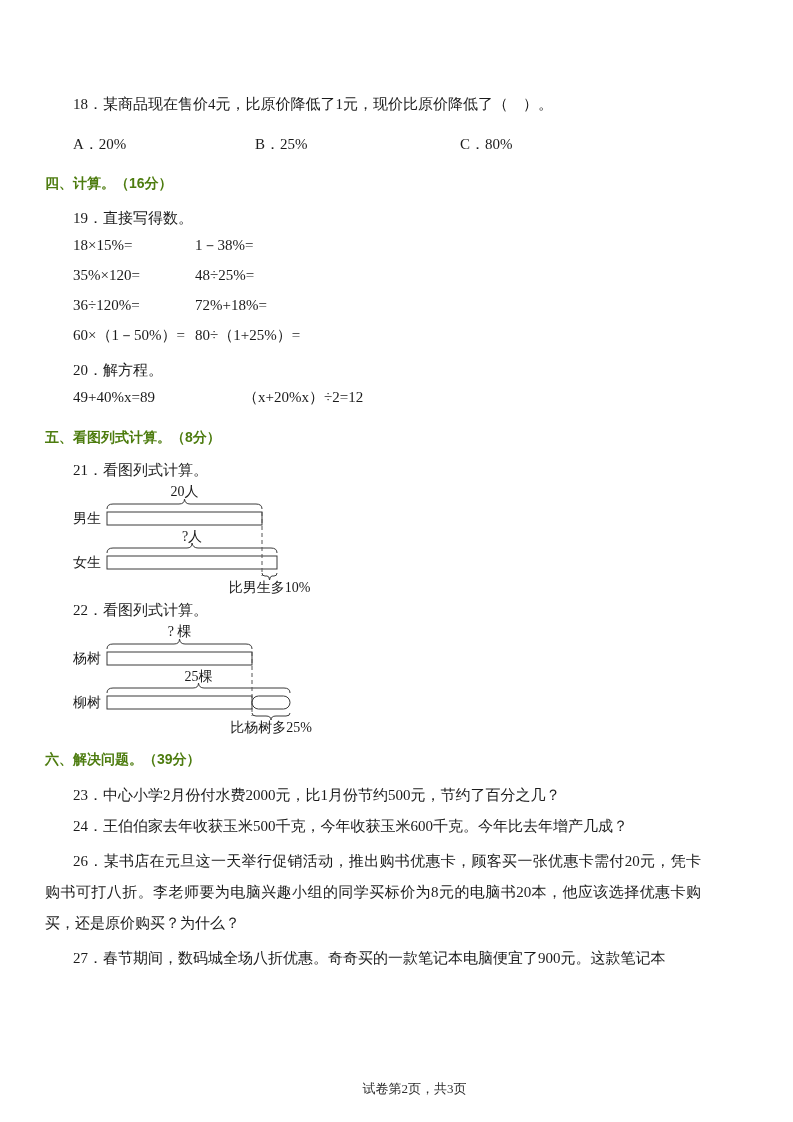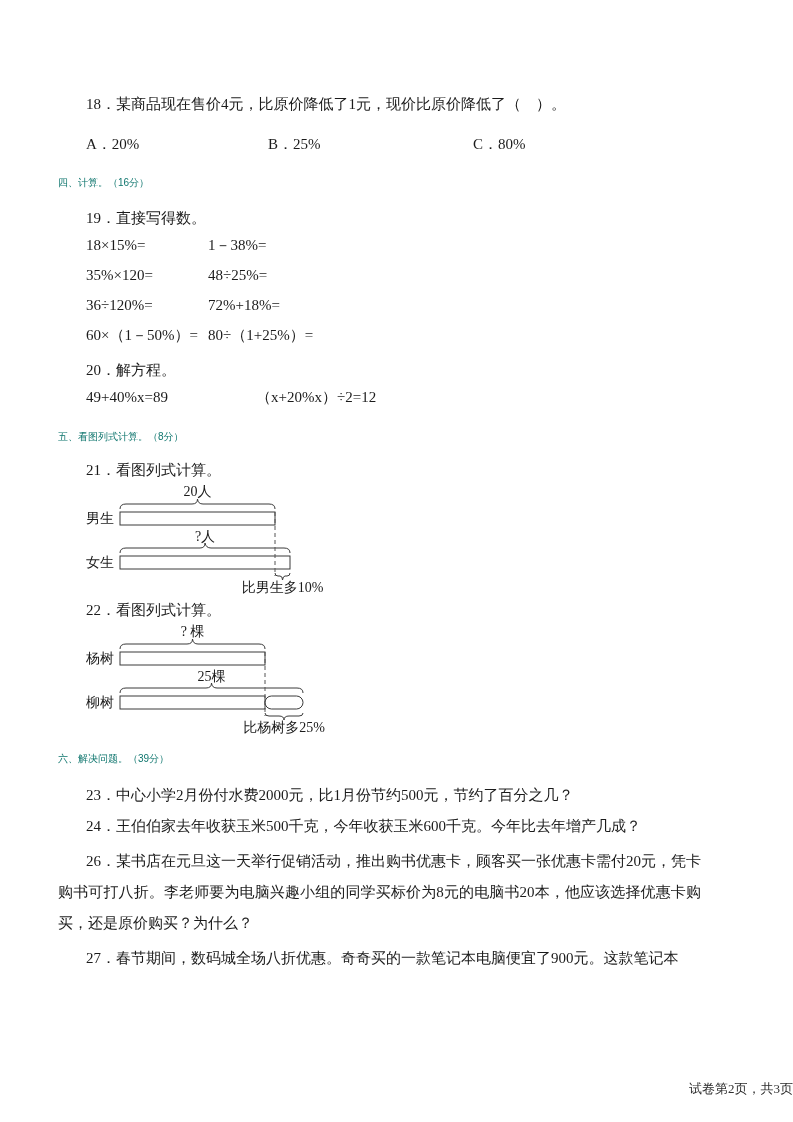--- a/index.html
+++ b/index.html
@@ -7,46 +7,46 @@
   .page {
     position:relative;
     width:793px; height:1122px;
     margin:0 auto;
     background:#ffffff;
     color:#1b1b1b;
     font-family:"Liberation Serif","DejaVu Serif",serif;
     font-size:15px;
     overflow:hidden;
   }
-  .content { padding:92px 92px 0 58px; }
+  .content { padding:92px 92px 0 45px; }
   .q { line-height:24px; }
   .indent { text-indent:28px; }
   .options { display:flex; padding-left:28px; margin-top:16px; line-height:24px; }
   .opt-a { width:182px; }
   .opt-b { width:205px; }
   .sec {
     font-family:"Liberation Sans","DejaVu Sans",sans-serif;
-    font-weight:normal; font-size:10px;
+    font-weight:bold; font-size:14px;
     margin-top:14px; line-height:26px;
-    color:#0f766e;
+    color:#4d7c0f;
   }
   .eq-row { display:flex; padding-left:28px; line-height:30px; }
   .eq-c1 { display:inline-block; min-width:122px; }
   .eq-c1.wide { min-width:170px; }
   .para { line-height:31px; text-align:justify; }
   .mt4 { margin-top:4px; } .mt6 { } .mt8 { margin-top:8px; }
   .mt10 { margin-top:10px; } .mt12 { margin-top:12px; }
   .diagram { display:block; margin:2px 0 0 28px; }
   .diagram text { font-family:"Liberation Serif","DejaVu Serif",serif; font-size:14px; fill:#1b1b1b; }
   .bar { fill:#ffffff; stroke:#3a3a3a; stroke-width:1; }
   .brace { fill:none; stroke:#3a3a3a; stroke-width:1; }
   .dash { stroke:#555; stroke-width:1; stroke-dasharray:4,3; }
   .footer {
     position:absolute; left:0; right:0; bottom:24px;
-    text-align:right; font-size:13px; color:#2e2e2e;padding-left:36px;
+    text-align:center; font-size:13px; color:#2e2e2e;padding-left:36px;
   }
 </style>
 </head>
 <body>
 
 <div class="page">
   <main class="content">
 
     <p class="q indent">18．某商品现在售价4元，比原价降低了1元，现价比原价降低了（　）。</p>
     <div class="options">

